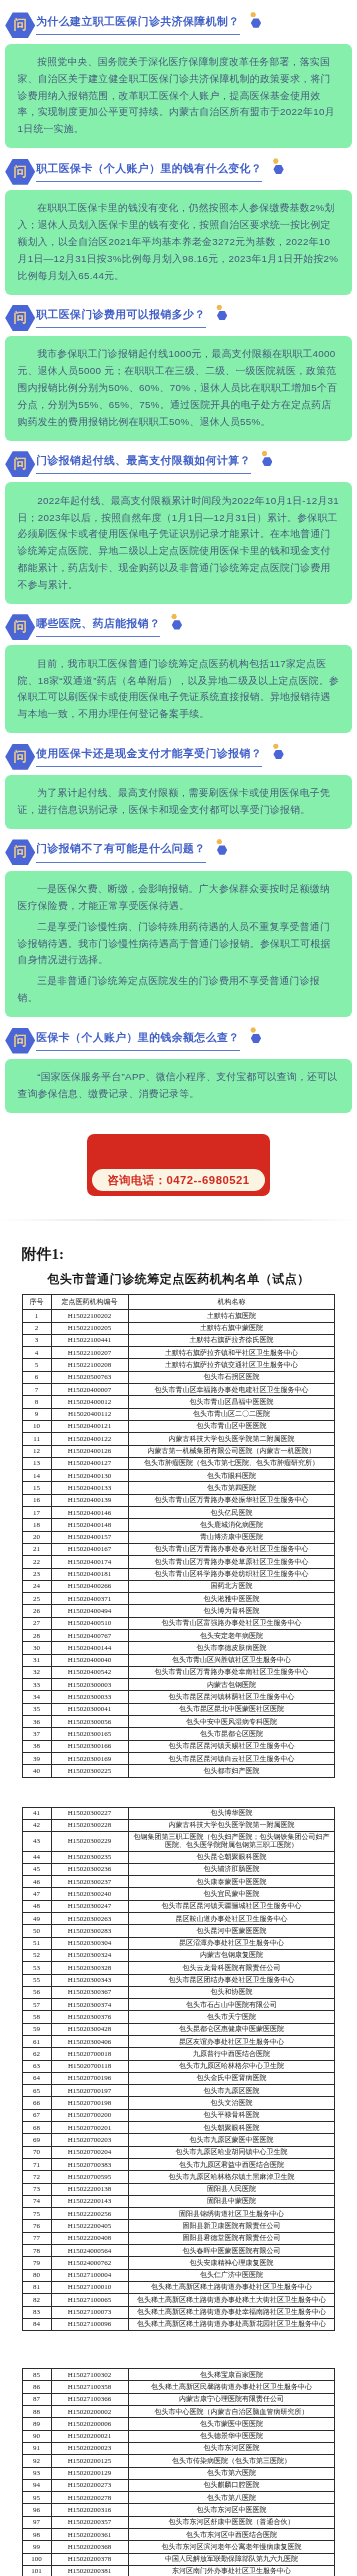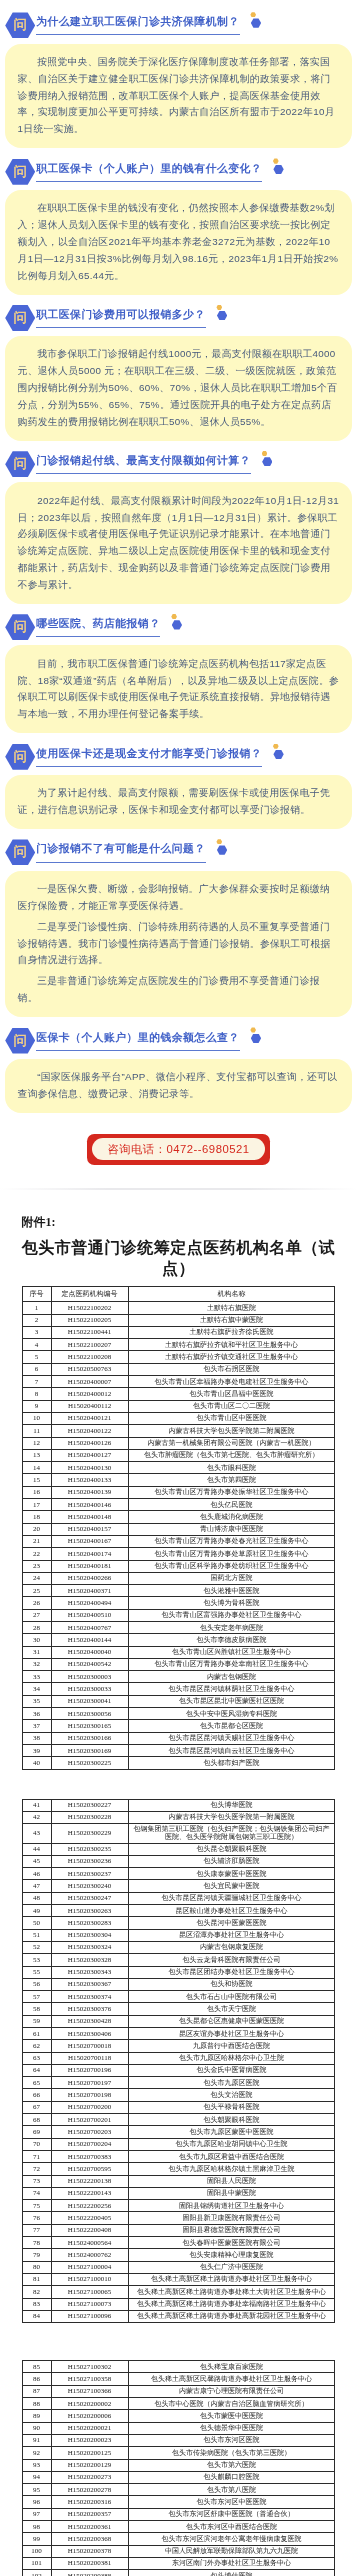--- a/index.html
+++ b/index.html
@@ -10,33 +10,33 @@
   .qa{padding:2.1px 5.2px 0 5.2px;}
   .q-header{position:relative;display:flex;align-items:center;margin:10.3px 0 5.2px 0;}
   .q-badge{width:30px;height:26px;background:#4a66d6;clip-path:polygon(25% 0,75% 0,100% 50%,75% 100%,25% 100%,0 50%);
     color:#f2cf85;font-size:13.4px;font-weight:bold;display:flex;align-items:center;justify-content:center;flex:0 0 auto;}
   .q-title-wrap{margin-left:1px;position:relative;padding-bottom:5.2px;border-bottom:1.5px solid #5b79d0;}
   .q-title{color:#4161c8;font-size:10.8px;font-weight:bold;letter-spacing:0.5px;}
   .q-deco{position:absolute;right:-17.5px;top:-2.1px;width:15.5px;height:15.5px;}
   .hex{position:absolute;clip-path:polygon(25% 0,75% 0,100% 50%,75% 100%,25% 100%,0 50%);}
   .hex-gold{width:5.7px;height:5.2px;background:#f0b94f;right:1px;top:-1px;}
   .hex-blue{width:10.3px;height:9.3px;background:#4a66d6;right:-4.1px;top:5.2px;}
-  .answer{background:#fef9c3;border-radius:16px;padding:6.2px 12.4px;color:#46597c;font-size:9.8px;line-height:1.72;}
+  .answer{background:#86efac;border-radius:6px;padding:6.2px 12.4px;color:#46597c;font-size:9.8px;line-height:1.72;}
   .answer p{margin:4.1px 0;text-indent:2em;letter-spacing:0.3px;}
 
   
   .banner-wrap{margin-top:20.6px;text-align:center;}
   .phone-banner{display:inline-block;background:#d5281e;border-radius:7.2px;padding:4.6px;}
-  .phone-banner .inner{background:#fbf4e2;border-radius:11.3px;padding:3.6px 15.5px;color:#d5281e;font-size:11.3px;font-weight:normal;letter-spacing:0.5px;}
+  .phone-banner .inner{background:#fbf4e2;border-radius:11.3px;padding:3.6px 15.5px;color:#d5281e;font-size:11.3px;font-weight:bold;letter-spacing:0.5px;margin-top:31px;}
   .soft-rule{height:1.5px;margin:23px 0 0 0;background:linear-gradient(90deg,#fff, #e9e9ec 30%,#e9e9ec 70%,#fff);}
 
   
   .attach{padding:0 21.6px;font-family:"Liberation Serif","DejaVu Serif",serif;color:#1a1a1a;}
-  .attach-label{font-size:12px;margin-top:24px;font-weight:bold;}
-  .attach-title{text-align:center;font-size:16px;font-weight:bold;margin:7.2px 0 6.2px 0;letter-spacing:0.5px;}
+  .attach-label{font-size:15px;margin-top:24px;font-weight:bold;}
+  .attach-title{text-align:center;font-size:12px;font-weight:bold;margin:7.2px 0 6.2px 0;letter-spacing:0.5px;}
   table.doc{width:100%;border-collapse:collapse;table-layout:fixed;}
   table.doc th,table.doc td{border:0.8px solid #2b2b2b;font-size:7px;text-align:center;padding:1px 1.5px;line-height:8.2px;height:9.3px;overflow:hidden;}
   table.doc th{font-weight:normal;height:12.4px;}
   col.c-no{width:29px;} col.c-code{width:77px;}
   .seg-gap1{height:29px;} .seg-gap2{height:37px;}
 </style>
 </head>
 <body>
 
 <div id="page">

